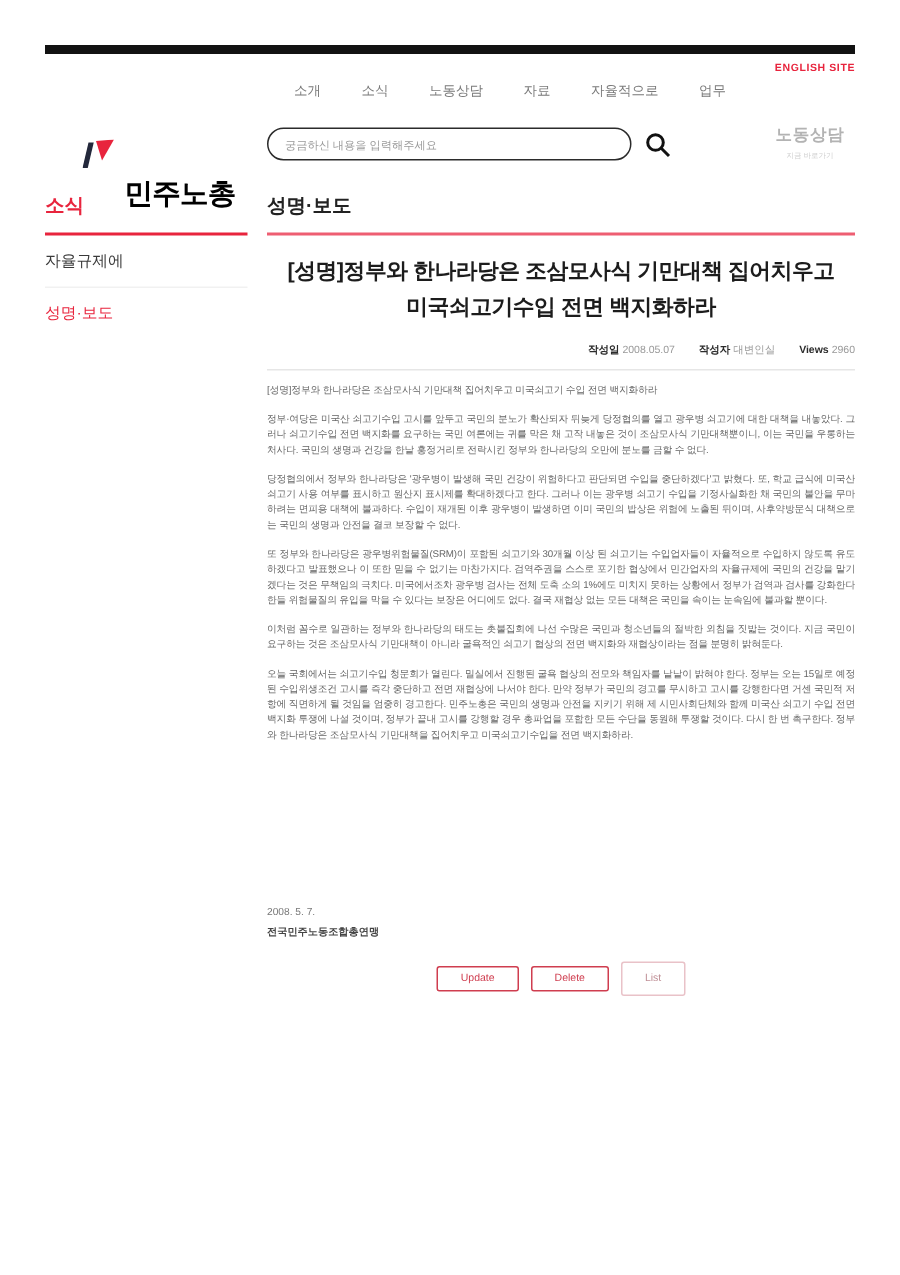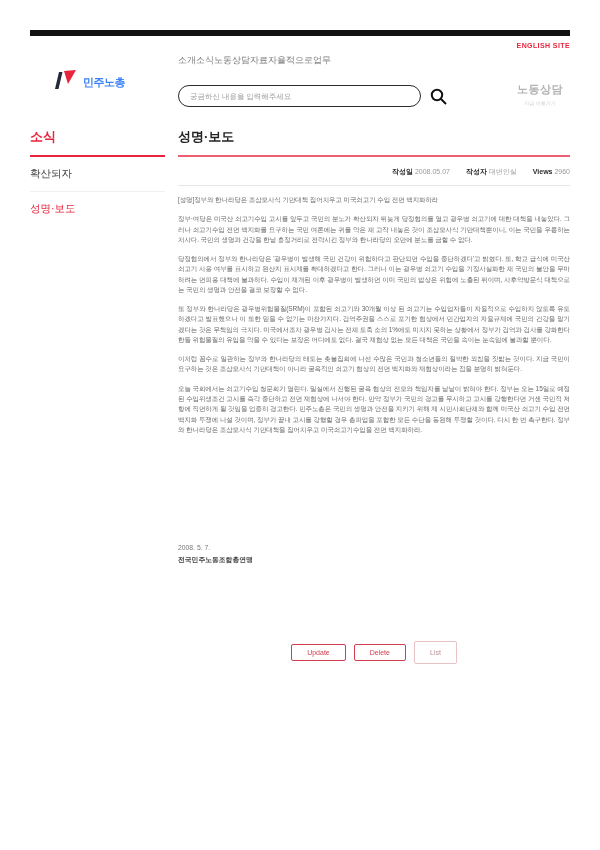--- a/index.html
+++ b/index.html
@@ -6,22 +6,22 @@
   html,body { background:#fff; }
   body { font-family:"Liberation Sans","DejaVu Sans",sans-serif; }
   .page { position:relative; width:600px; height:850px; background:#fff; overflow:hidden; }
 
   
   .top-bar { position:absolute; left:30px; top:30px; width:540px; height:6px; background:#121212; }
   .english-site { position:absolute; top:42px; right:30px; font-size:7px; font-weight:bold; color:#e8243d; letter-spacing:.4px; cursor:pointer; }
 
   
   .logo { position:absolute; left:55px; top:70px; display:flex; align-items:center; gap:6px; cursor:pointer; }
-  .logo-text { font-size:11px; font-weight:bold; color:#3b82f6; letter-spacing:-0.5px; }
-  .nav { position:absolute; left:178px; top:54px; display:flex; }
+  .logo-text { font-size:19px; font-weight:bold; color:#000000; letter-spacing:-0.5px;margin-top:46px; }
+  .nav { position:absolute; left:196px; top:54px; display:flex; gap:27px; }
   .nav-item { font-size:9px; color:#7a7a7a; cursor:pointer; }
   .search-wrap { position:absolute; left:178px; top:85px; display:flex; align-items:center; gap:9px; }
   .search-pill { width:243px; height:22px; border:1.5px solid #2b2b2b; border-radius:12px; padding:0 11px; font-size:7.5px; color:#555; font-family:Liberation Serif, serif; outline:none; }
   .search-pill::placeholder { color:#9a9a9a; }
   .quick-link { position:absolute; left:498px; top:82px; width:84px; text-align:center; cursor:pointer; }
   .quick-title { font-size:11px; font-weight:bold; color:#b3b3b3; letter-spacing:.5px; }
   .quick-sub { font-size:5px; color:#cfcfcf; margin-top:3px; }
 
   
   .sidebar { position:absolute; left:30px; top:128px; width:135px; }
@@ -89,28 +89,32 @@
   </div>
 
   <div class="quick-link">
     <div class="quick-title">노동상담</div>
     <div class="quick-sub">지금 바로가기</div>
   </div>
 
   <div class="sidebar">
     <div class="sidebar-title">소식</div>
     <div class="sidebar-rule"></div>
-    <div class="side-item">확산되자</div>
+    <div class="side-item">자율규제에</div>
     <div class="side-item active">성명·보도</div>
   </div>
 
   <div class="main">
     <div class="section-title">성명·보도</div>
     <div class="section-rule"></div>
 
+    <div class="article-title">
+      <div>[성명]정부와 한나라당은 조삼모사식 기만대책 집어치우고</div>
+      <div>미국쇠고기수입 전면 백지화하라</div>
+    </div>
 
     <div class="meta-row">
       <b>작성일</b>
       <span>2008.05.07</span>
       <span class="meta-gap"></span>
       <b>작성자</b>
       <span>대변인실</span>
       <span class="meta-gap"></span>
       <b>Views</b>
       <span>2960</span>

